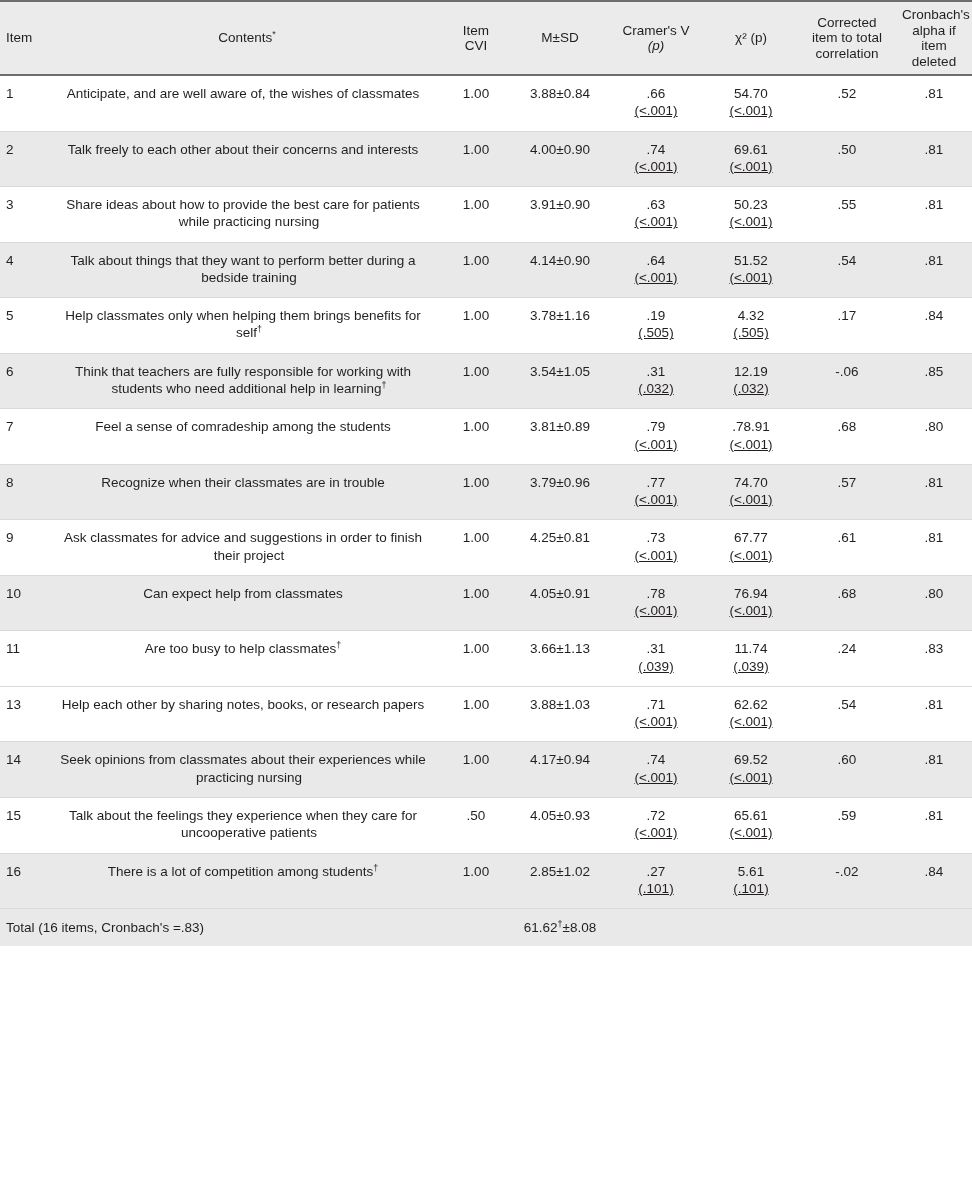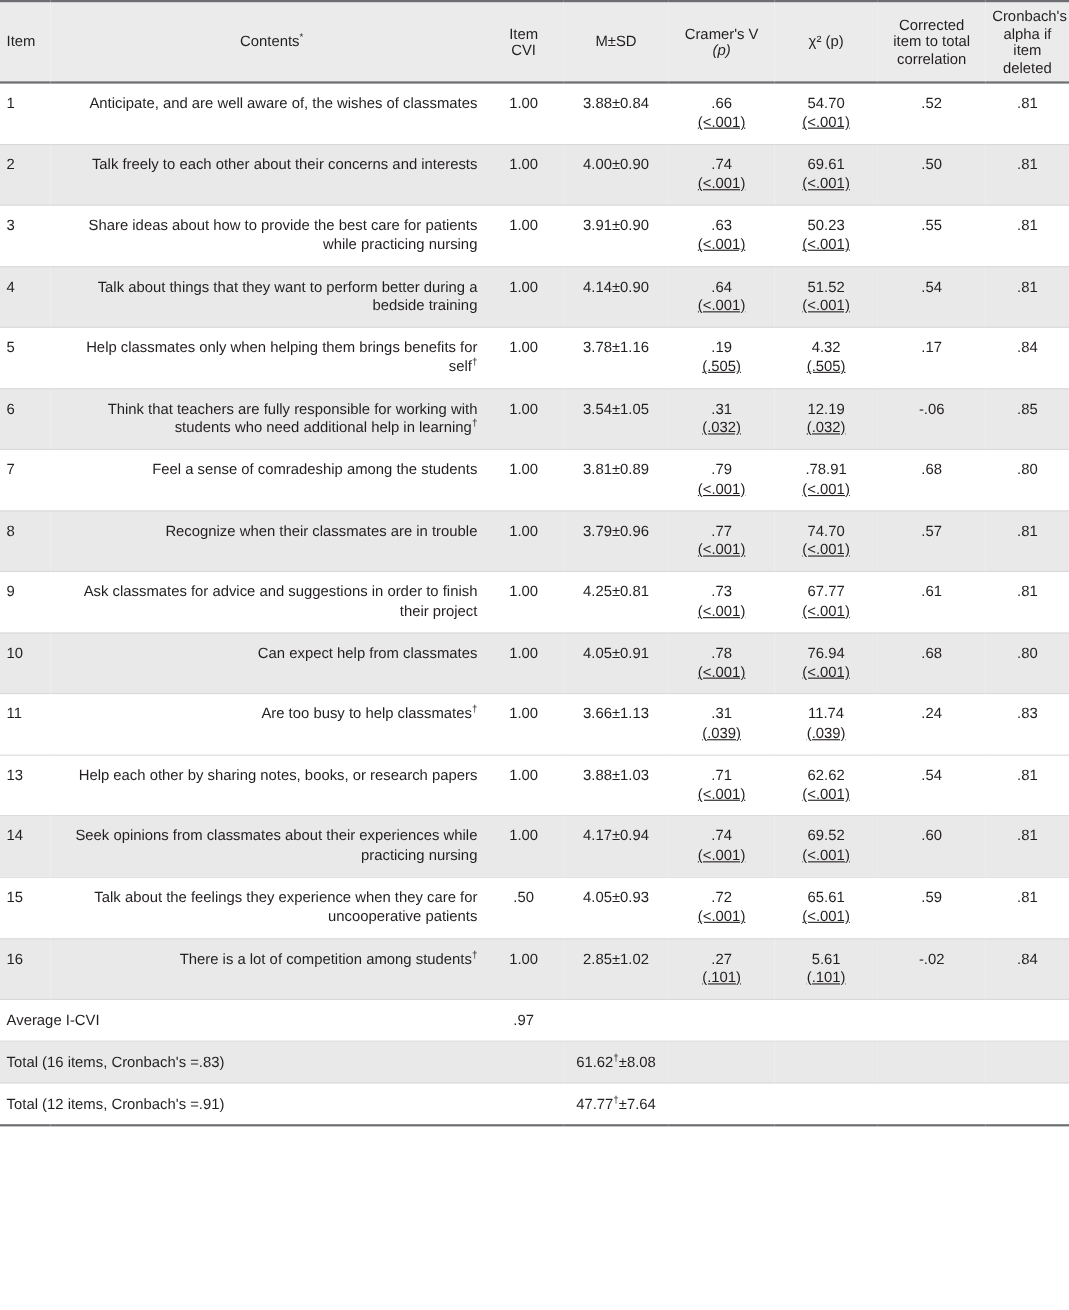--- a/index.html
+++ b/index.html
@@ -70,21 +70,21 @@
     padding: 9px 6px 11px 6px;
     vertical-align: top;
     line-height: 1.28;
     font-size: 13.5px;
   }
   td.cell-item {
     text-align: left;
     padding-left: 6px;
   }
   td.cell-contents {
-    text-align: right;
+    text-align: center;
     padding-left: 14px;
     padding-right: 10px;
     text-indent: -12px;
     margin-left: 12px;
   }
   td.cell-contents .content-text {
     display: block;
     padding-left: 12px;
     text-indent: -12px;
   }
@@ -411,42 +411,24 @@
             <span class="stat-main">.27</span>
             <span class="stat-p">(.101)</span>
           </td>
           <td class="cell-num">
             <span class="stat-main">5.61</span>
             <span class="stat-p">(.101)</span>
           </td>
           <td class="cell-num">-.02</td>
           <td class="cell-num">.84</td>
         </tr>
-        <tr class="summary-row">
-          <td class="cell-label" colspan="2">Average I-CVI</td>
-          <td class="cell-num">.97</td>
-          <td class="cell-num"></td>
-          <td class="cell-num"></td>
-          <td class="cell-num"></td>
-          <td class="cell-num"></td>
-          <td class="cell-num"></td>
-        </tr>
         <tr class="summary-row shaded">
           <td class="cell-label" colspan="2">Total (16 items, Cronbach's =.83)</td>
           <td class="cell-num"></td>
           <td class="cell-num">61.62<span class="sup-dag">†</span>±8.08</td>
           <td class="cell-num"></td>
           <td class="cell-num"></td>
           <td class="cell-num"></td>
           <td class="cell-num"></td>
         </tr>
-        <tr class="summary-row last-row">
-          <td class="cell-label" colspan="2">Total (12 items, Cronbach's =.91)</td>
-          <td class="cell-num"></td>
-          <td class="cell-num">47.77<span class="sup-dag">†</span>±7.64</td>
-          <td class="cell-num"></td>
-          <td class="cell-num"></td>
-          <td class="cell-num"></td>
-          <td class="cell-num"></td>
-        </tr>
       </tbody>
   </table>
 </div>
 
 </body></html>

